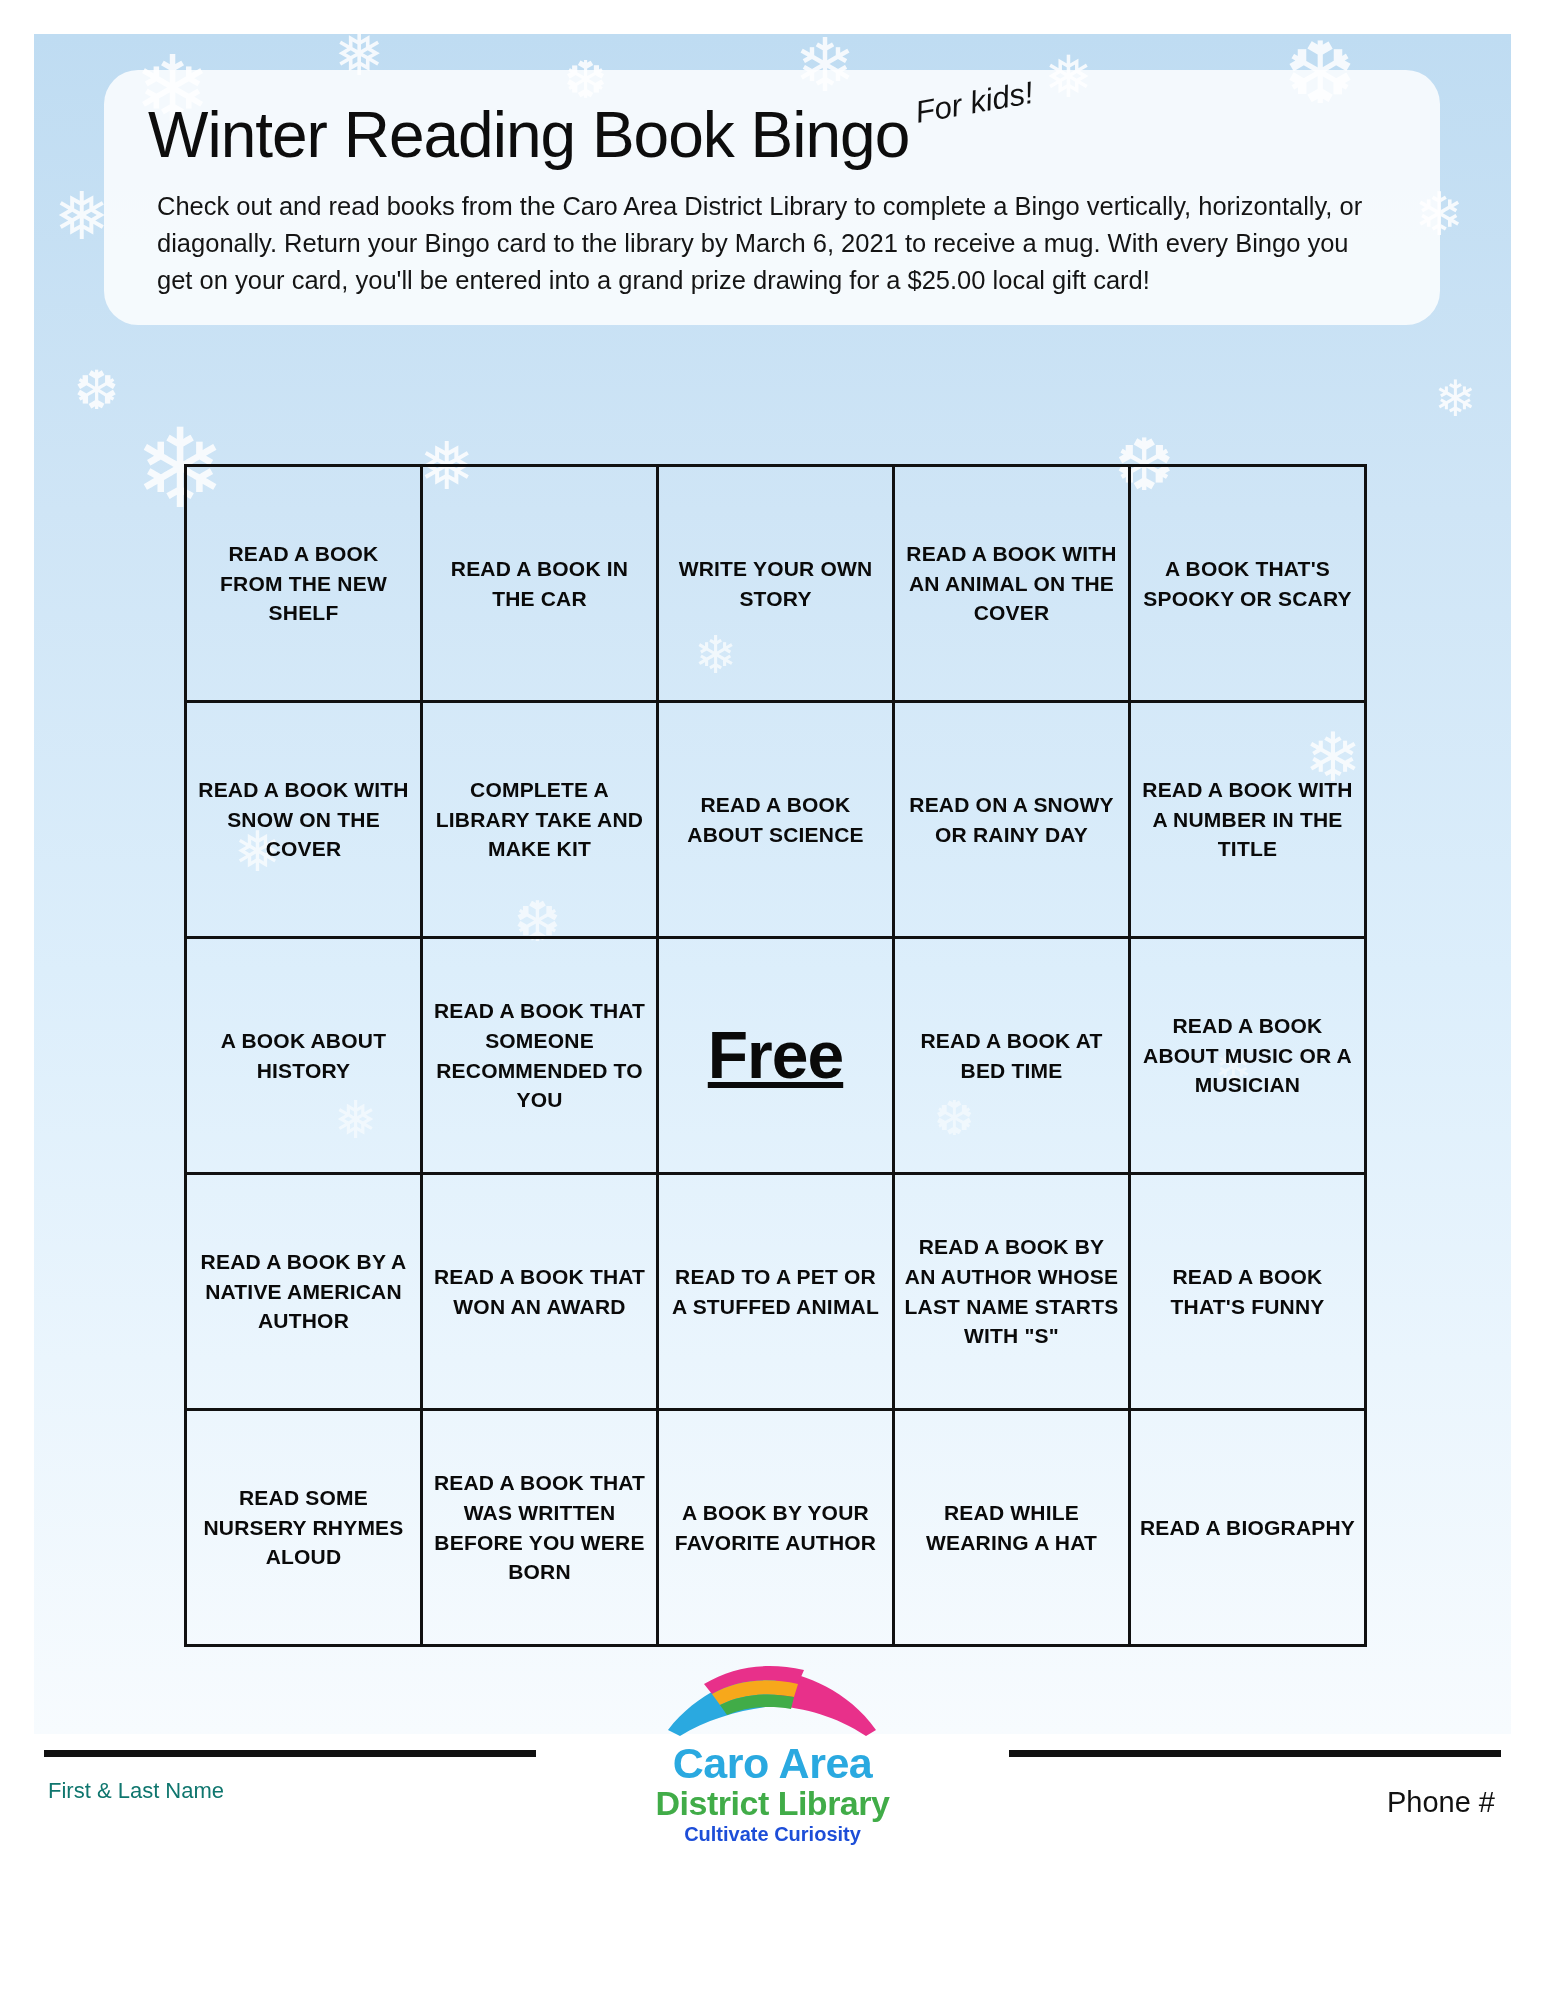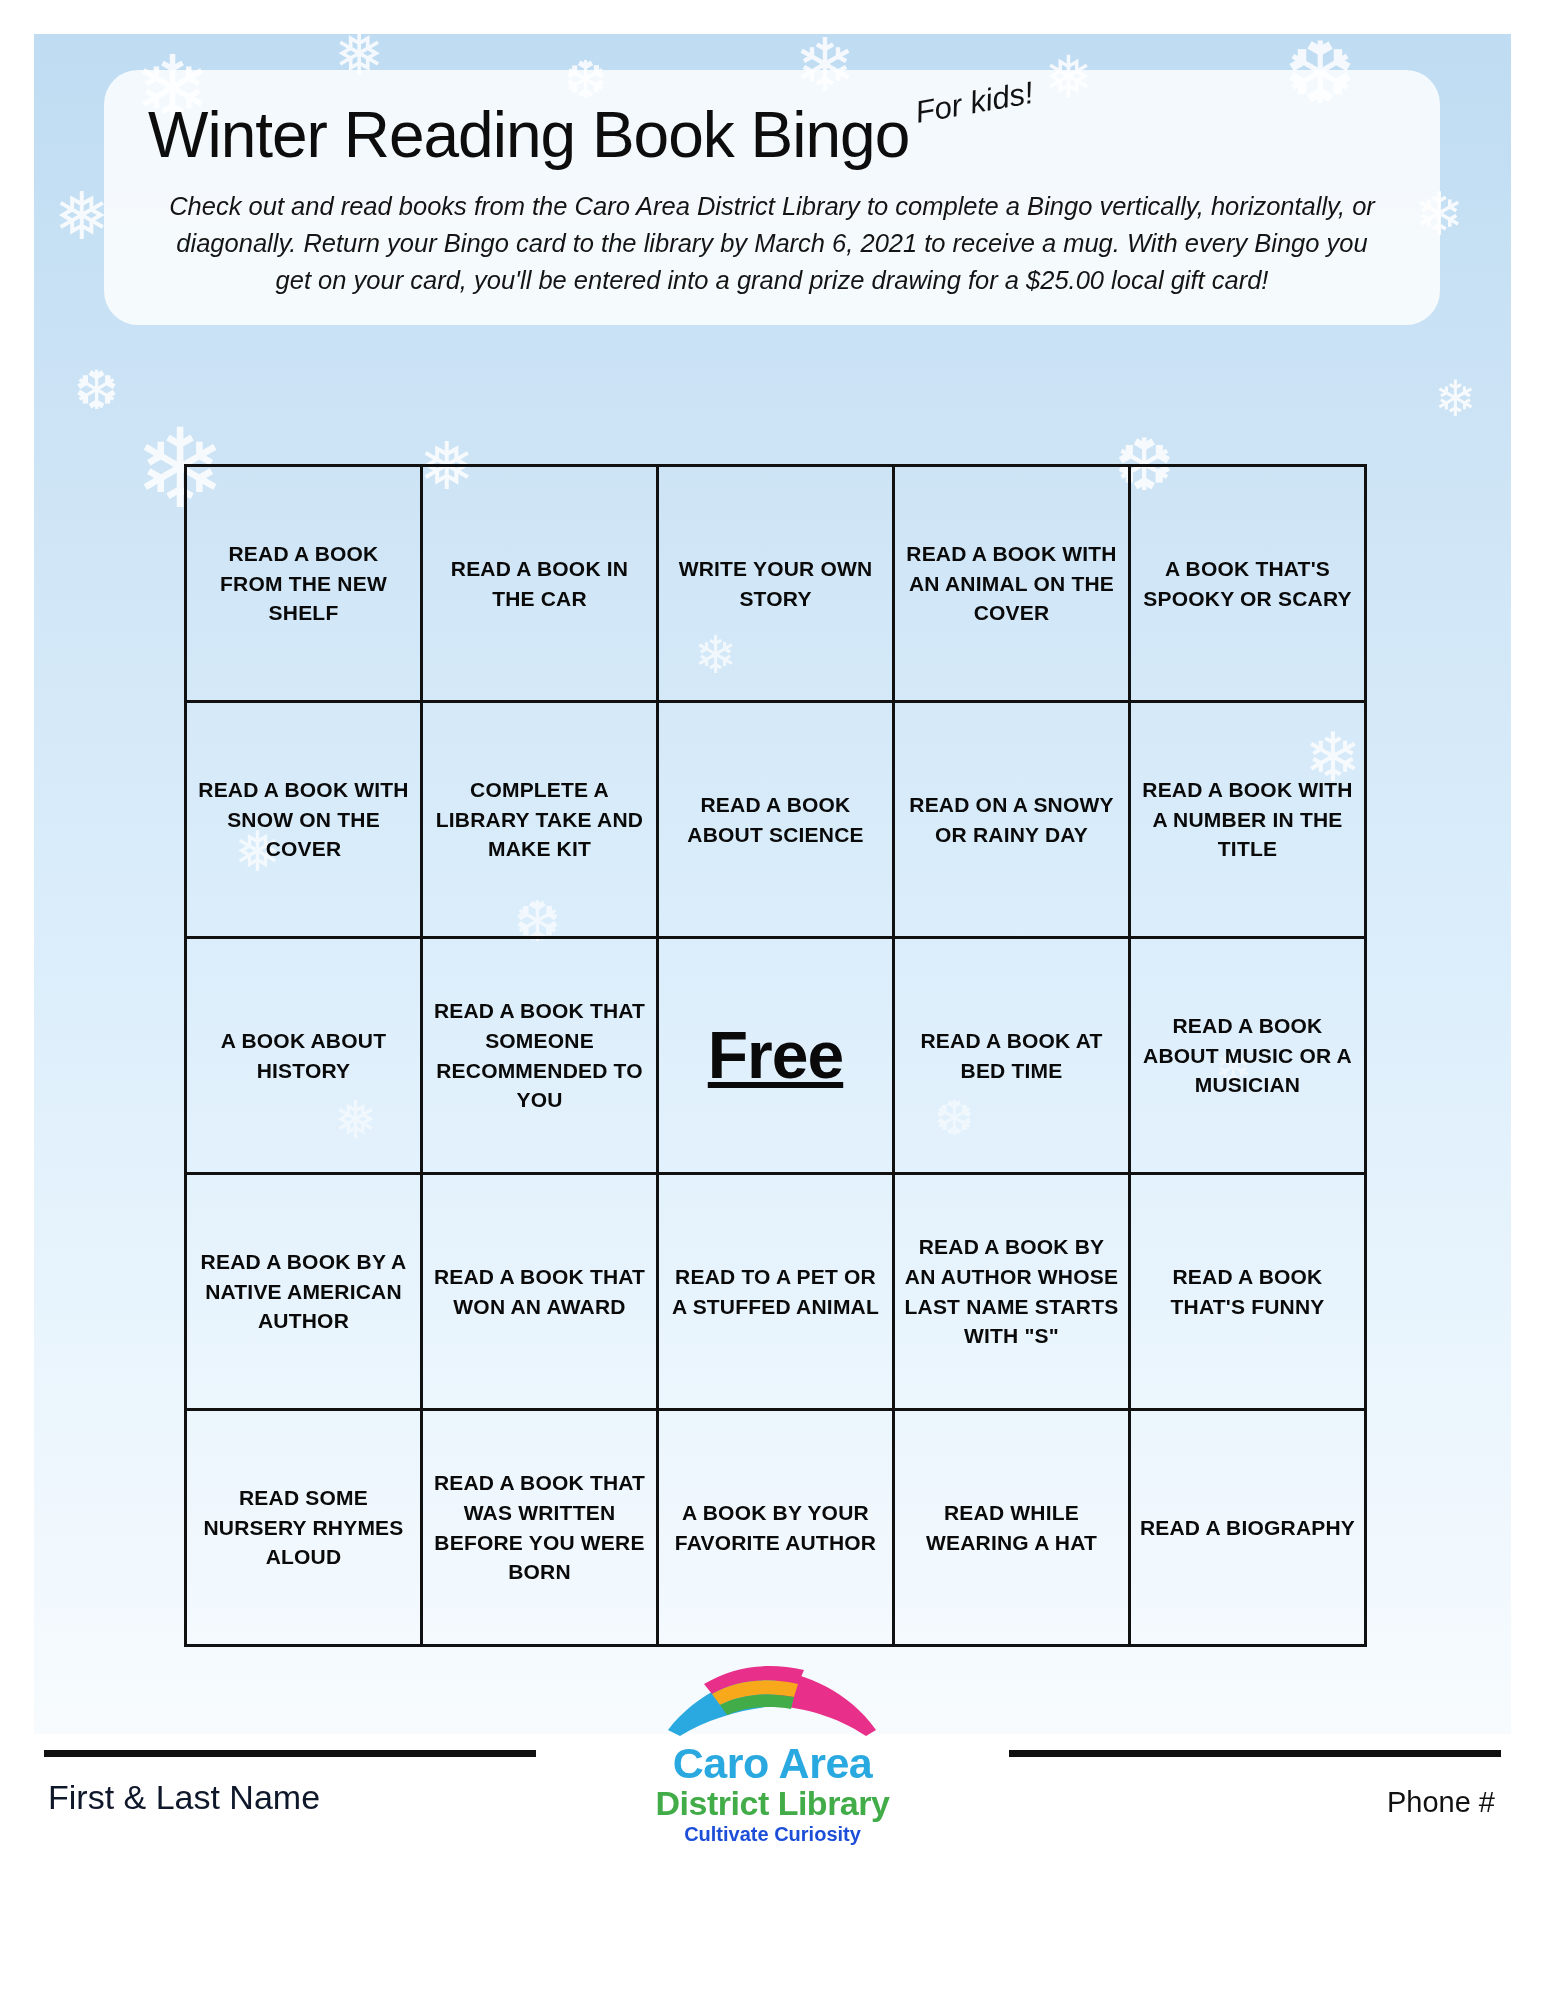--- a/index.html
+++ b/index.html
@@ -73,25 +73,24 @@
     color: #111;
     transform: rotate(-10deg);
     transform-origin: left bottom;
     position: relative;
     top: -34px;
     left: 2px;
   }
   .intro {
     margin: 8px auto 0 auto;
     width: 1230px;
-    text-align: center;
+    text-align: left;
     font-size: 25.5px;
     line-height: 1.45;
     color: #141414;
-    font-style: italic;
   }
 
   .bingo {
     position: absolute;
     left: 150px;
     top: 430px;
     width: 1180px;
     border-collapse: collapse;
     table-layout: fixed;
     z-index: 4;
@@ -131,22 +130,22 @@
     height: 7px;
     background: #111;
   }
   .rule.left { left: 10px; width: 492px; }
   .rule.right { right: 10px; width: 492px; }
 
   .name-label {
     position: absolute;
     left: 14px;
     top: 28px;
-    font-size: 34px;
-    color: #0f172a;
+    font-size: 22px;
+    color: #0f766e;
   }
   .phone-label {
     position: absolute;
     right: 16px;
     top: 36px;
     font-size: 29px;
     color: #111;
   }
 
   .logo {

